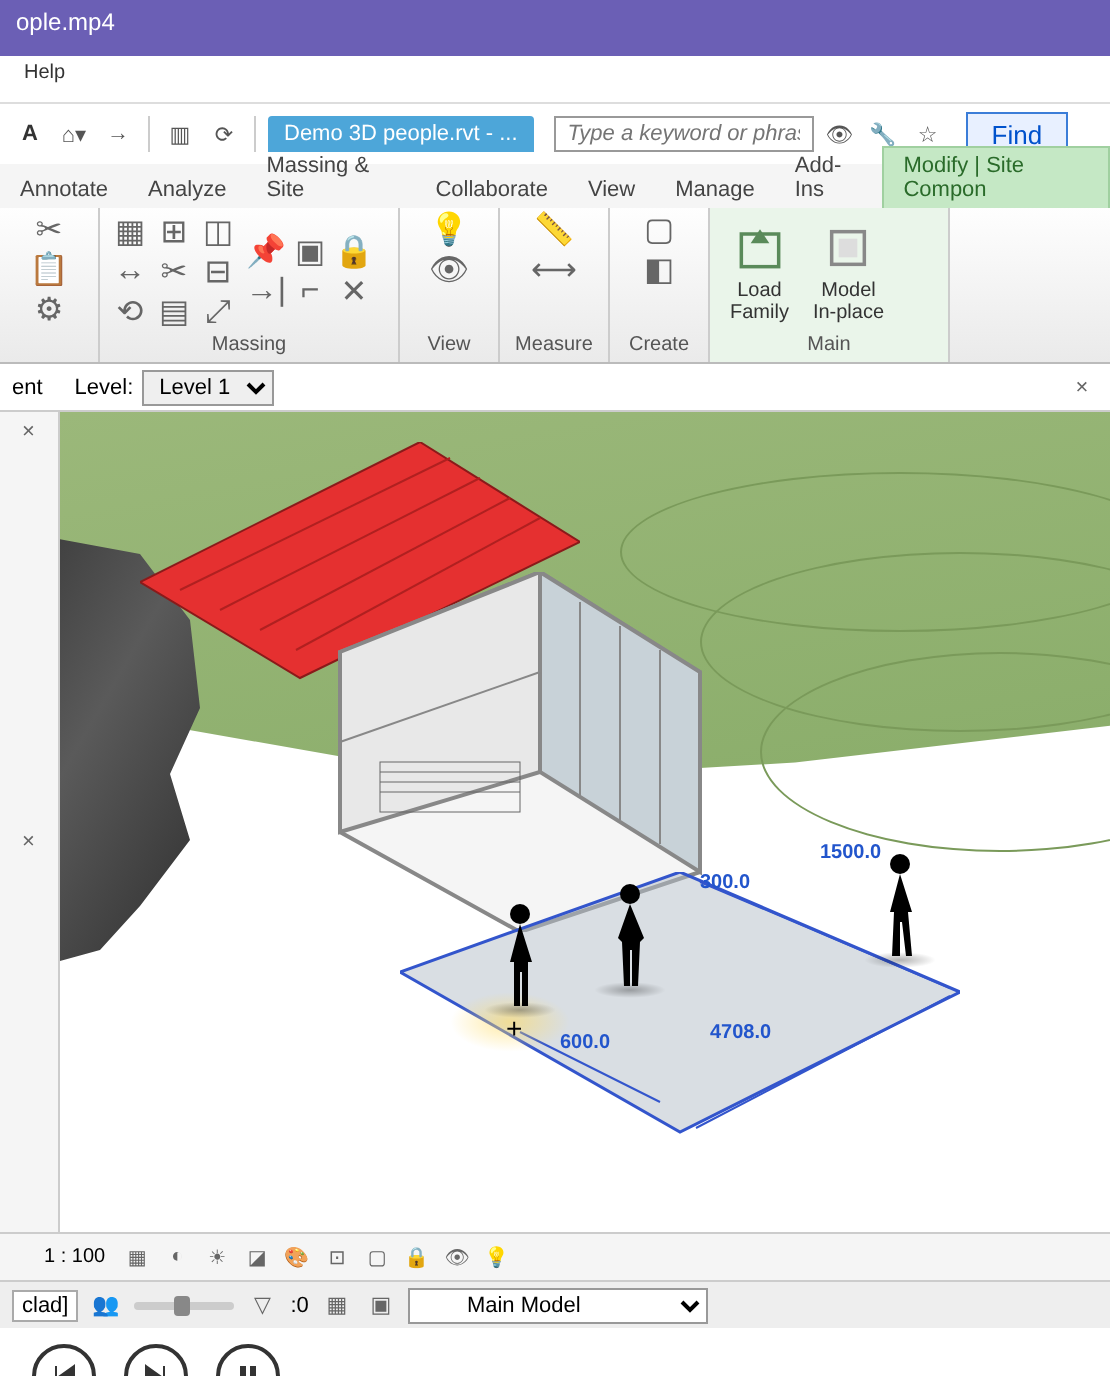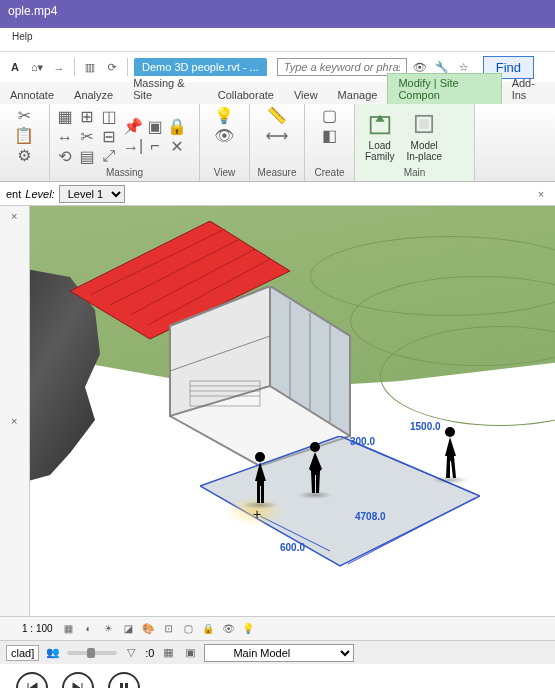--- a/index.html
+++ b/index.html
@@ -116,22 +116,22 @@
   <button class="find-btn">Find</button>
 </div>
 
 <div class="ribbon-tabs">
   <span class="rtab">Annotate</span>
   <span class="rtab">Analyze</span>
   <span class="rtab">Massing &amp; Site</span>
   <span class="rtab">Collaborate</span>
   <span class="rtab">View</span>
   <span class="rtab">Manage</span>
+  <span class="rtab">Add-Ins</span>
   <span class="rtab active">Modify | Site Compon</span>
-  <span class="rtab">Add-Ins</span>
 </div>
 
 <div class="ribbon">
   <div class="rpanel" style="width:50px;">
     <div class="rpanel-body ricon-col">
       <span class="ricon">✂</span>
       <span class="ricon">📋</span>
       <span class="ricon">⚙</span>
     </div>
     <div class="rpanel-label"></div>
@@ -204,21 +204,21 @@
         <span class="big-btn-text" style="white-space:pre-line;">Model
 In-place</span>
       </div>
     </div>
     <div class="rpanel-label">Main</div>
   </div>
 </div>
 
 <div class="level-bar">
   <span>ent</span>
-  <span style="margin-left:0;font-style:italic;">Level:</span>
+  <span style="margin-left:12px;">Level:</span>
   <select class="level-select">
     <option>Level 1</option>
   </select>
   <span class="close-x">×</span>
 </div>
 
 <div class="viewport-area">
   <div class="side-panel">
     <span class="side-close">×</span>
     <div style="flex:1;"></div>
@@ -265,21 +265,21 @@
         <svg viewBox="0 0 280 140">
           <polygon points="0,50 140,0 280,60 140,130" fill="rgba(180,190,200,0.5)" stroke="#3355cc" stroke-width="1.5"></polygon>
           <line x1="150" y1="5" x2="275" y2="58" stroke="#3355cc" stroke-width="1"></line>
           <line x1="148" y1="128" x2="275" y2="62" stroke="#3355cc" stroke-width="1"></line>
           <line x1="60" y1="80" x2="130" y2="115" stroke="#3355cc" stroke-width="1"></line>
         </svg>
       </div>
 
       <span class="dim-label" style="top:215px;left:380px;">1500.0</span>
       <span class="dim-label" style="top:230px;left:320px;">300.0</span>
-      <span class="dim-label" style="top:310px;left:250px;margin-top:26px;">600.0</span>
+      <span class="dim-label" style="top:310px;left:250px;">600.0</span>
       <span class="dim-label" style="top:305px;left:325px;">4708.0</span>
 
       <div class="sun-circle" style="top:290px;left:195px;"></div>
 
       <div class="person" style="top:245px;left:220px;">
         <div class="person-shadow"></div>
         <svg viewBox="0 0 20 55">
             <circle cx="10" cy="6" r="5" fill="#000"></circle>
             <path d="M10 11 L5 30 L7 30 L7 52 L10 52 L10 35 L11 35 L11 52 L14 52 L14 30 L16 30 Z" fill="#000"></path>
           </svg>

